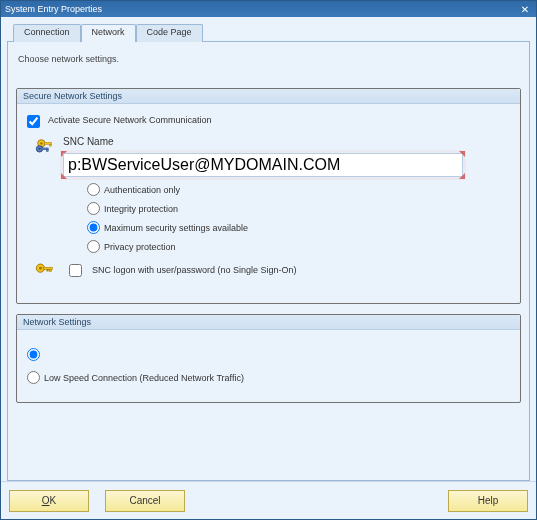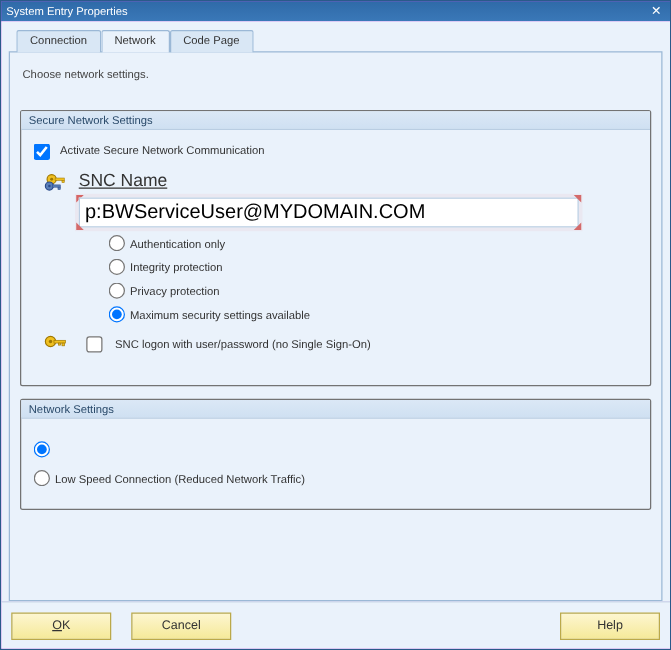--- a/index.html
+++ b/index.html
@@ -124,24 +124,23 @@
   .key-icon svg { width: 100%; height: 100%; }
   .snc-name-row {
     display: flex;
     align-items: flex-start;
     margin: 8px 0 6px 6px;
   }
   .snc-name-col {
     flex: 1;
   }
   .snc-label {
-    font-size: 14px;
+    font-size: 10px;
     color: #333;
     margin-bottom: 6px;
-    text-decoration: underline;
   }
   .snc-input {
     width: 400px;
     height: 24px;
     border: 1px solid #b9cde2;
     background: #fff;
     font-size: 16px;
     padding: 2px 4px;
     outline: none;
     box-shadow: 0 0 0 3px rgba(255,0,0,0.04);
@@ -274,26 +273,26 @@
           <div class="indent">
             <div class="opt-row">
               <input type="radio" name="sec" id="r1" style="">
               <label for="r1">Authentication only</label>
             </div>
             <div class="opt-row">
               <input type="radio" name="sec" id="r2" style="">
               <label for="r2">Integrity protection</label>
             </div>
             <div class="opt-row">
+              <input type="radio" name="sec" checked="" id="r4" style="">
+              <label for="r4">Maximum security settings available</label>
+            </div>
+            <div class="opt-row">
               <input type="radio" name="sec" id="r3" style="">
               <label for="r3">Privacy protection</label>
-            </div>
-            <div class="opt-row">
-              <input type="radio" name="sec" checked="" id="r4" style="">
-              <label for="r4">Maximum security settings available</label>
             </div>
           </div>
 
           <div class="single-key-row">
             <span class="key-icon">
               <svg viewBox="0 0 24 24">
                 <circle cx="7" cy="10" r="4.5" fill="#f0c020" stroke="#a07800" stroke-width="1"></circle>
                 <circle cx="7" cy="10" r="1.5" fill="#a07800"></circle>
                 <rect x="10" y="9" width="10" height="2.4" fill="#f0c020" stroke="#a07800" stroke-width="0.6"></rect>
                 <rect x="17" y="11.4" width="2.2" height="2.4" fill="#f0c020" stroke="#a07800" stroke-width="0.6"></rect>

